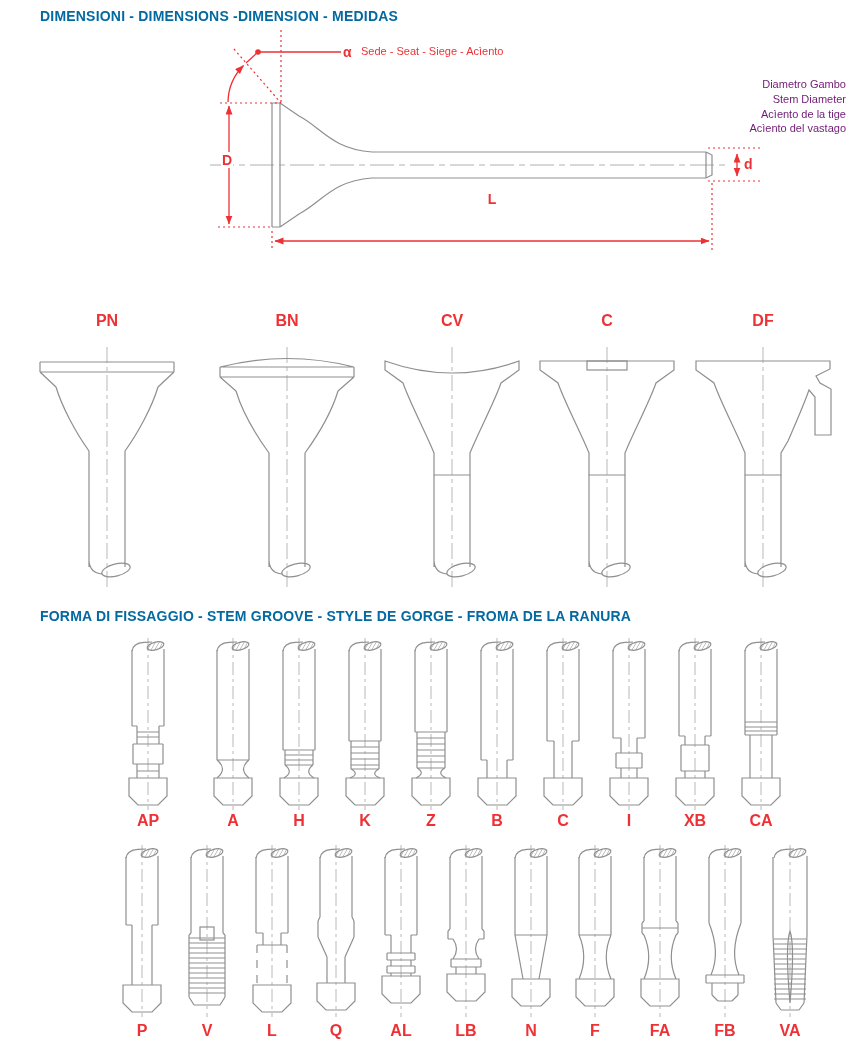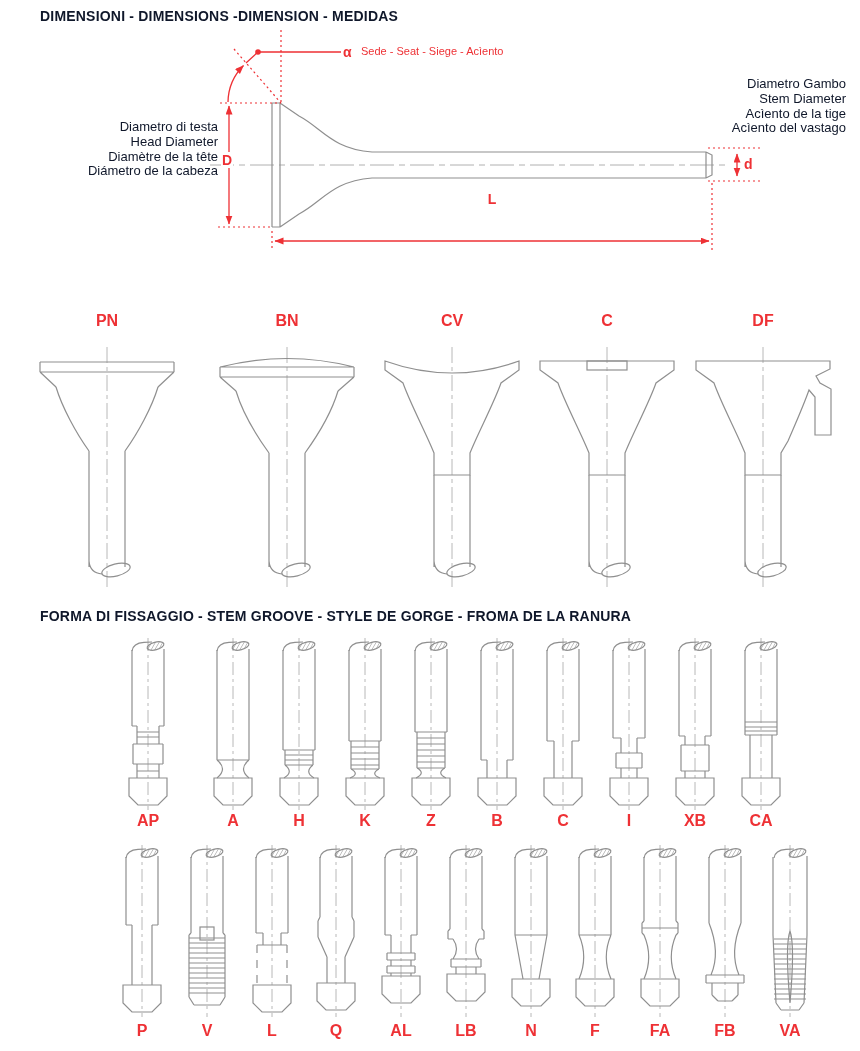--- a/index.html
+++ b/index.html
@@ -1,21 +1,21 @@
 <!DOCTYPE html>
 <html><head>
 <meta charset="utf-8">
 <style>
   html,body{margin:0;padding:0;background:#fff;}
   .page{position:relative;width:860px;height:1051px;background:#fff;overflow:hidden;
         font-family:"Liberation Sans",sans-serif;}
-  .sec-title{position:absolute;left:40px;font-size:14px;font-weight:700;color:#0f172a;letter-spacing:.2px;white-space:nowrap;}
+  .sec-title{position:absolute;left:40px;font-size:14px;font-weight:700;color:#0369a1;letter-spacing:.2px;white-space:nowrap;}
   .ann{position:absolute;color:#ee3135;font-size:11px;white-space:nowrap;}
   .ann.b{font-weight:700;font-size:14px;}
-  .blk{position:absolute;color:#0f172a;font-size:13px;line-height:14.8px;}
+  .blk{position:absolute;color:#701a75;font-size:11px;line-height:14.8px;}
   .blk span{display:block;}
   .r{text-align:right;}
   .c{text-align:center;}
   .lbl{position:absolute;color:#ee3135;font-weight:700;font-size:16px;text-align:center;white-space:nowrap;}
   .fig{position:absolute;}
   .g{stroke:#8f8f8f;stroke-width:1.2;fill:none;}
   .gd{stroke:#8f8f8f;stroke-width:1.2;fill:none;stroke-dasharray:8 7;}
   .red{stroke:#ee3135;stroke-width:1.3;fill:none;}
   .reddot{stroke:#ee3135;stroke-width:1.2;fill:none;stroke-dasharray:2 3;}
   .whitebg{background:#fff;padding:0 1px;}
@@ -56,26 +56,20 @@
     <path class="red" d="M246,63 L258,52 H341"></path>
     <circle cx="258" cy="52" r="2.8" fill="#ee3135"></circle>
     <path class="red" d="M229,106 V224" marker-start="url(#arw)" marker-end="url(#arw)"></path>
     <path class="red" d="M737,154 V176" marker-start="url(#arw)" marker-end="url(#arw)"></path>
     <path class="red" d="M275,241 H709" marker-start="url(#arw)" marker-end="url(#arw)"></path>
   </svg>
 
   <span class="ann b" style="left:343px;top:44px">α</span>
   <span class="ann" style="left:361px;top:45px">Sede - Seat - Siege - Acìento</span>
 
-  <div class="blk r" style="left:20px;top:120px;width:198px">
-    <span>Diametro di testa</span>
-    <span>Head Diameter</span>
-    <span>Diamètre de la tête</span>
-    <span>Diámetro de la cabeza</span>
-  </div>
   <span class="ann b whitebg" style="left:221px;top:152px">D</span>
 
   <div class="blk r" style="left:610px;top:77px;width:236px">
     <span>Diametro Gambo</span>
     <span>Stem Diameter</span>
     <span>Acìento de la tige</span>
     <span>Acìento del vastago</span>
   </div>
   <span class="ann b" style="left:744px;top:156px">d</span>
 

